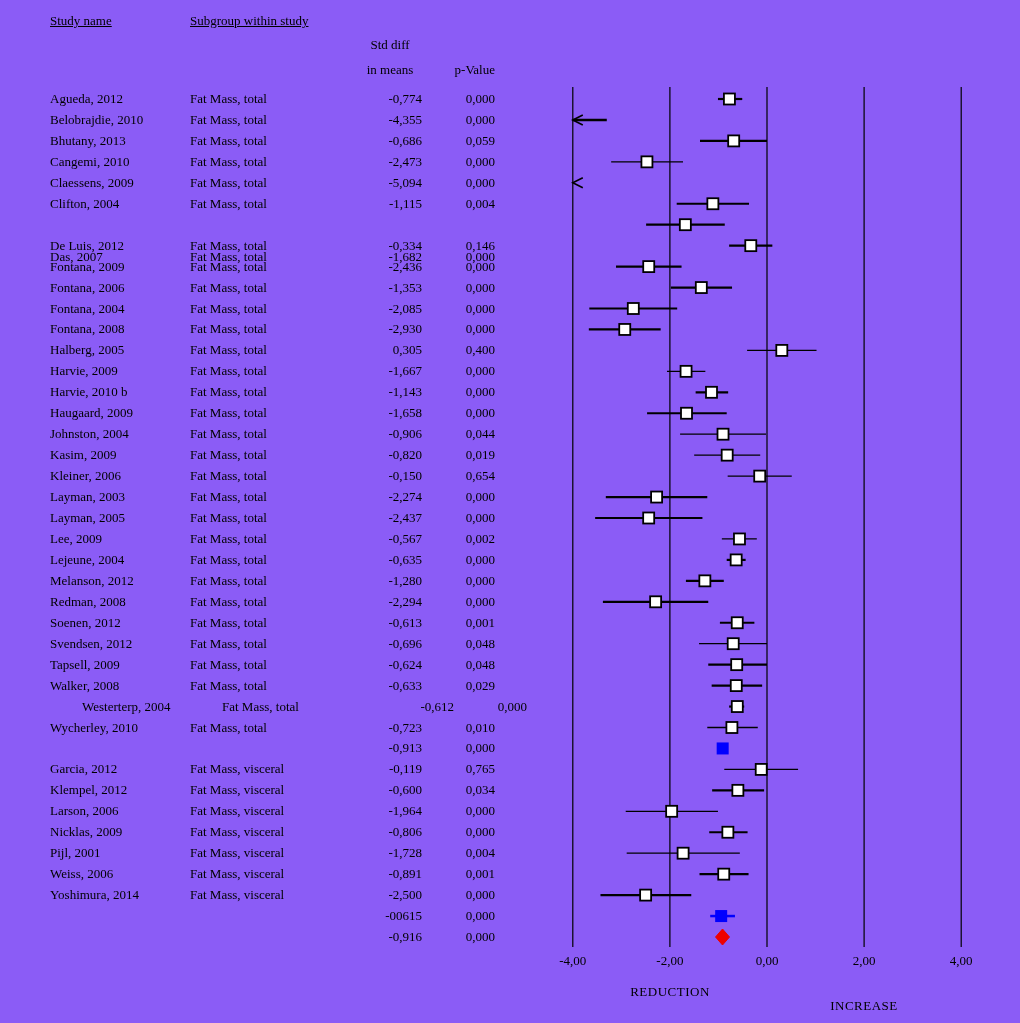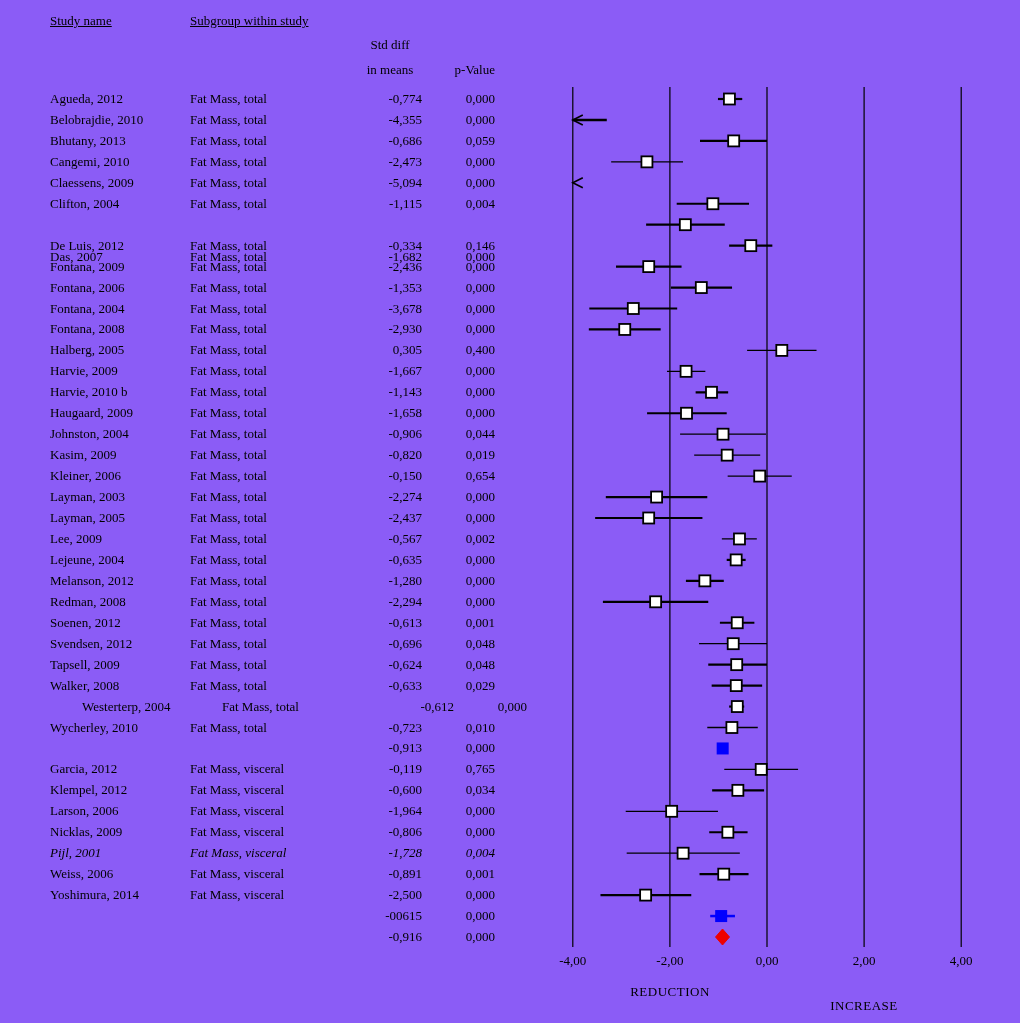--- a/index.html
+++ b/index.html
@@ -94,21 +94,21 @@
       </div>
       <div class="trow" style="top: 279.55px;">
         <span class="cell c-study">Fontana, 2006</span>
         <span class="cell c-subgroup">Fat Mass, total</span>
         <span class="cell c-eff">-1,353</span>
         <span class="cell c-pval">0,000</span>
       </div>
       <div class="trow" style="top: 300.5px;">
         <span class="cell c-study">Fontana, 2004</span>
         <span class="cell c-subgroup">Fat Mass, total</span>
-        <span class="cell c-eff">-3,678</span>
+        <span class="cell c-eff">-2,085</span>
         <span class="cell c-pval">0,000</span>
       </div>
       <div class="trow" style="top: 321.45px; padding-left: 9px;">
         <span class="cell c-study">Fontana, 2008</span>
         <span class="cell c-subgroup">Fat Mass, total</span>
         <span class="cell c-eff">-2,930</span>
         <span class="cell c-pval">0,000</span>
       </div>
       <div class="trow" style="top: 342.4px; padding-left: 28px;">
         <span class="cell c-study">Halberg, 2005</span>
@@ -247,21 +247,21 @@
         <span class="cell c-subgroup">Fat Mass, visceral</span>
         <span class="cell c-eff">-1,964</span>
         <span class="cell c-pval">0,000</span>
       </div>
       <div class="trow" style="top: 824.25px;">
         <span class="cell c-study">Nicklas, 2009</span>
         <span class="cell c-subgroup">Fat Mass, visceral</span>
         <span class="cell c-eff">-0,806</span>
         <span class="cell c-pval">0,000</span>
       </div>
-      <div class="trow" style="top: 845.2px; font-style: italic;">
+      <div class="trow" style="top: 845.2px;">
         <span class="cell c-study">Pijl, 2001</span>
         <span class="cell c-subgroup">Fat Mass, visceral</span>
         <span class="cell c-eff">-1,728</span>
         <span class="cell c-pval">0,004</span>
       </div>
       <div class="trow" style="top: 866.15px;">
         <span class="cell c-study">Weiss, 2006</span>
         <span class="cell c-subgroup">Fat Mass, visceral</span>
         <span class="cell c-eff">-0,891</span>
         <span class="cell c-pval">0,001</span>

